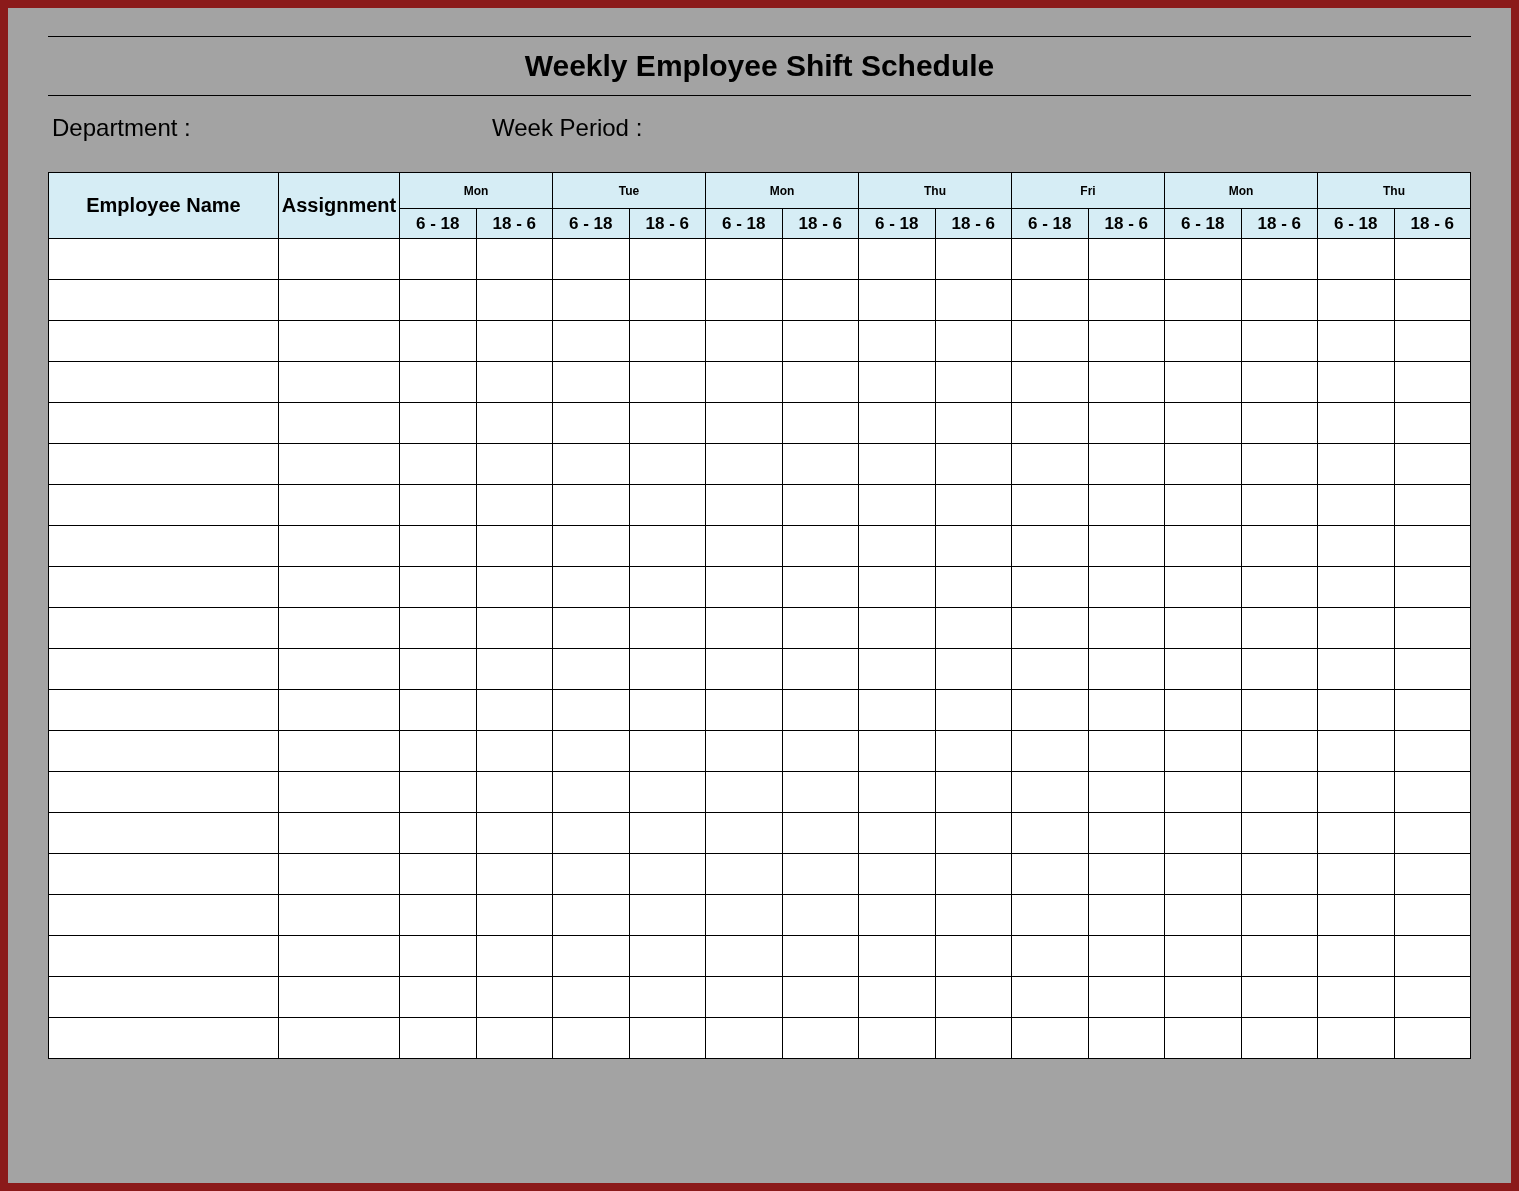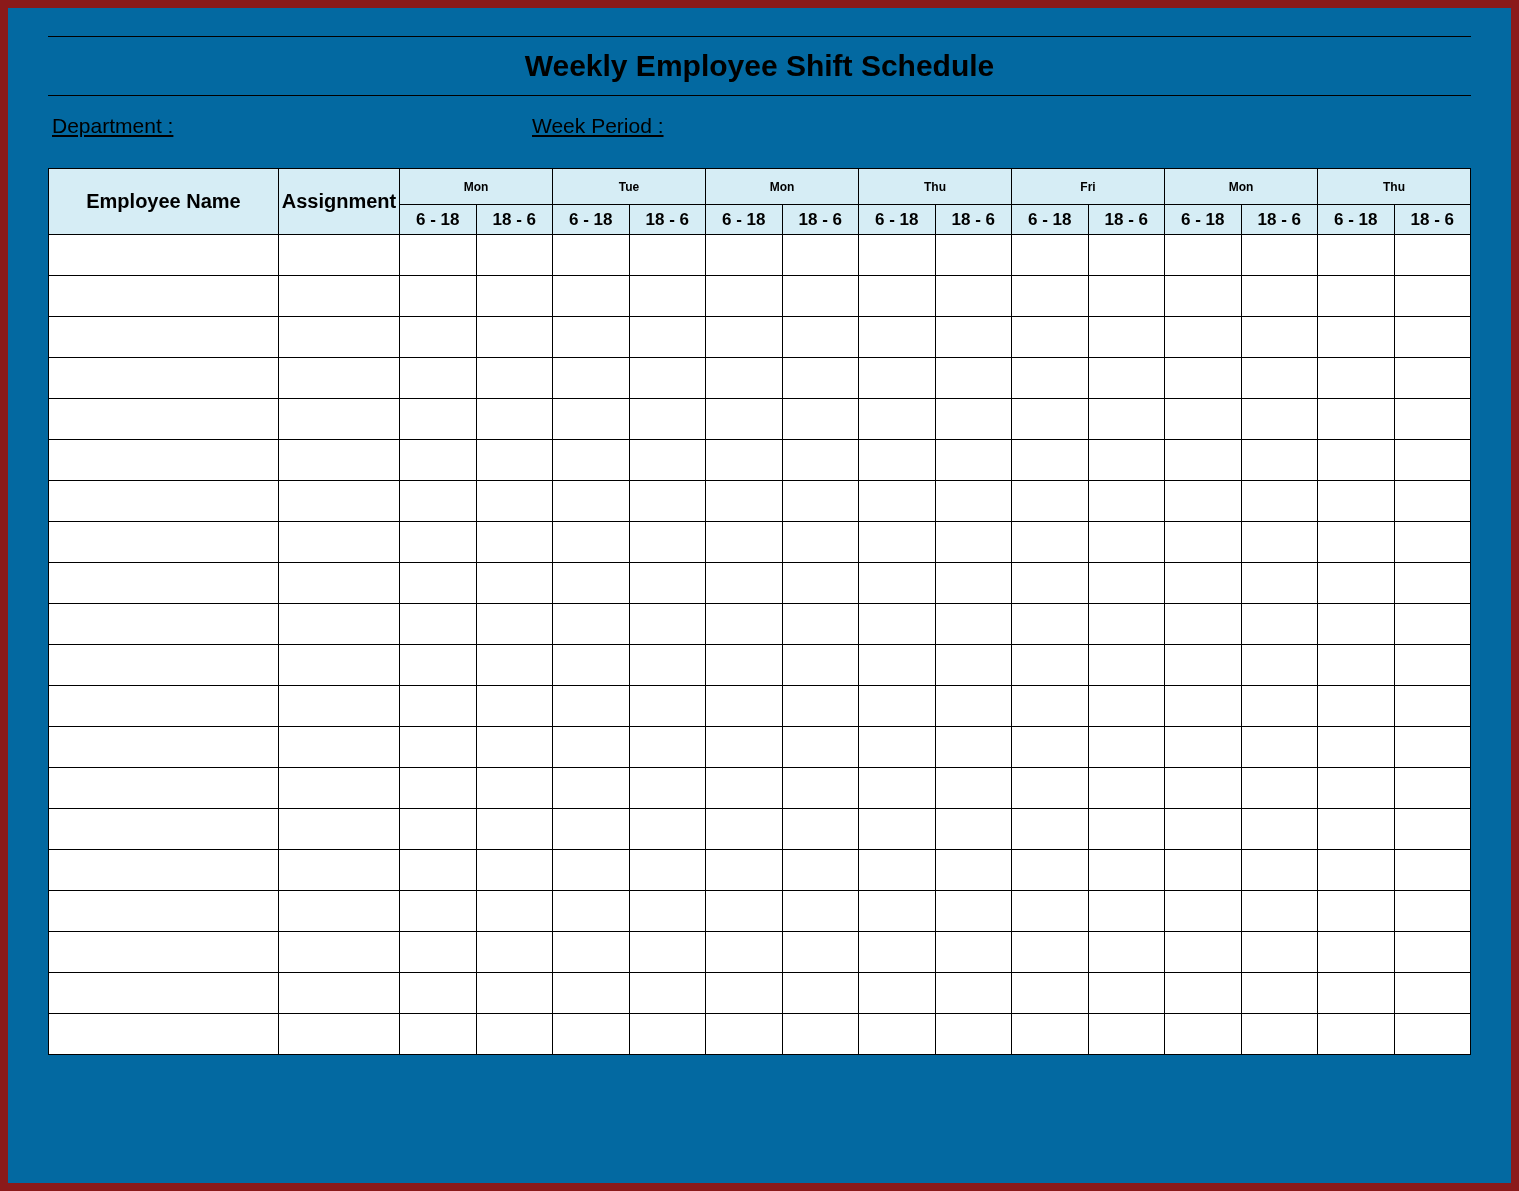--- a/index.html
+++ b/index.html
@@ -11,48 +11,46 @@
       width: 1519px;
       height: 1191px;
       background: #fff;
       font-family: Arial, Helvetica, sans-serif;
     }
     .outer-frame {
       width: 1519px;
       height: 1191px;
       border: 8px solid #8b1a1a;
       padding: 28px 40px 64px 40px;
-      background: #0369a1;
+      background: #a3a3a3;
     }
     .title-block {
       border-top: 1.5px solid #000;
       border-bottom: 1.5px solid #000;
       text-align: center;
       padding: 12px 0;
       margin-bottom: 18px;
     }
     .title-block h1 {
       font-size: 30px;
       font-weight: bold;
       color: #000;
     }
     .meta-row {
       display: flex;
-      font-size: 21px;
+      font-size: 24px;
       color: #000;
       margin-bottom: 16px;
       padding: 0 4px;
-      text-decoration: underline;
     }
     .meta-row .dept {
       flex: 0 0 440px;
     }
     .meta-row .week {
       flex: 1;
-      margin-left: 40px;
     }
     table.schedule {
       width: 100%;
       border-collapse: collapse;
       table-layout: fixed;
       margin-top: 30px;
     }
     table.schedule th,
     table.schedule td {
       border: 1.5px solid #000;

